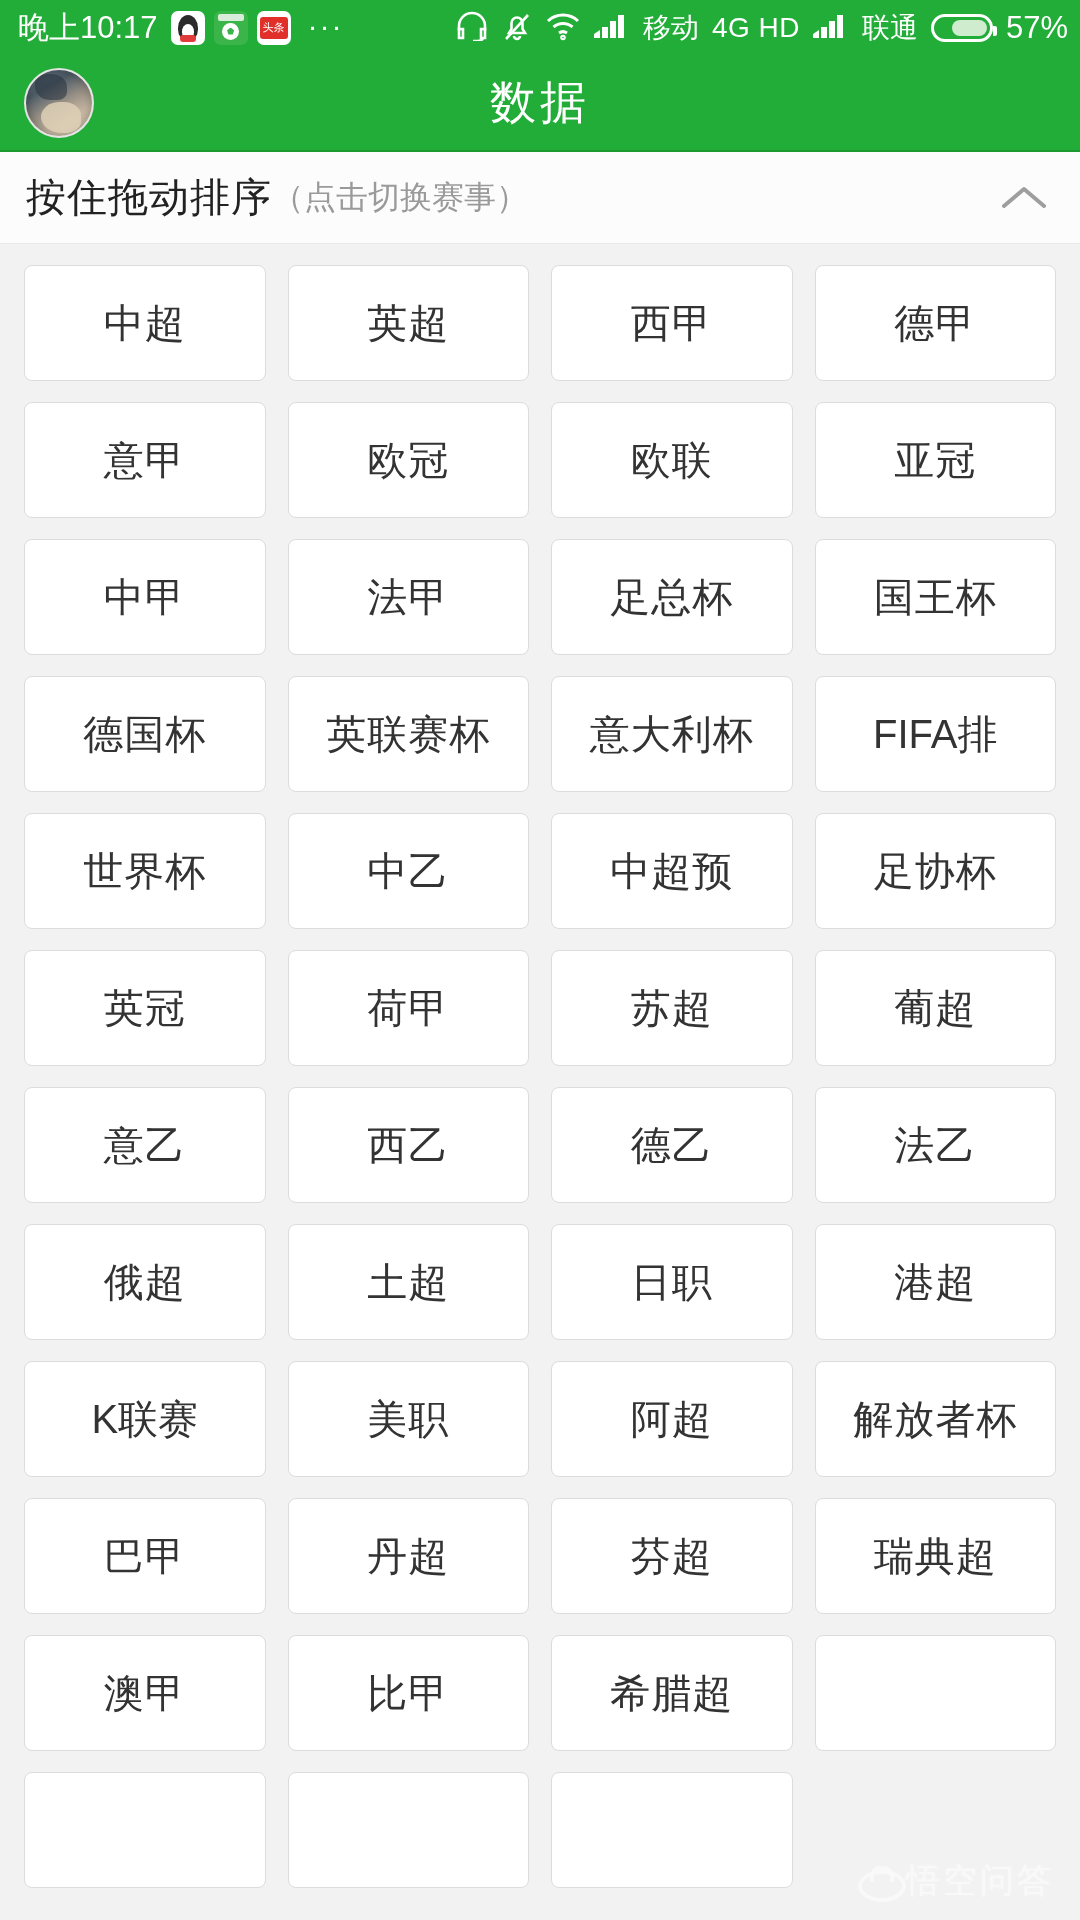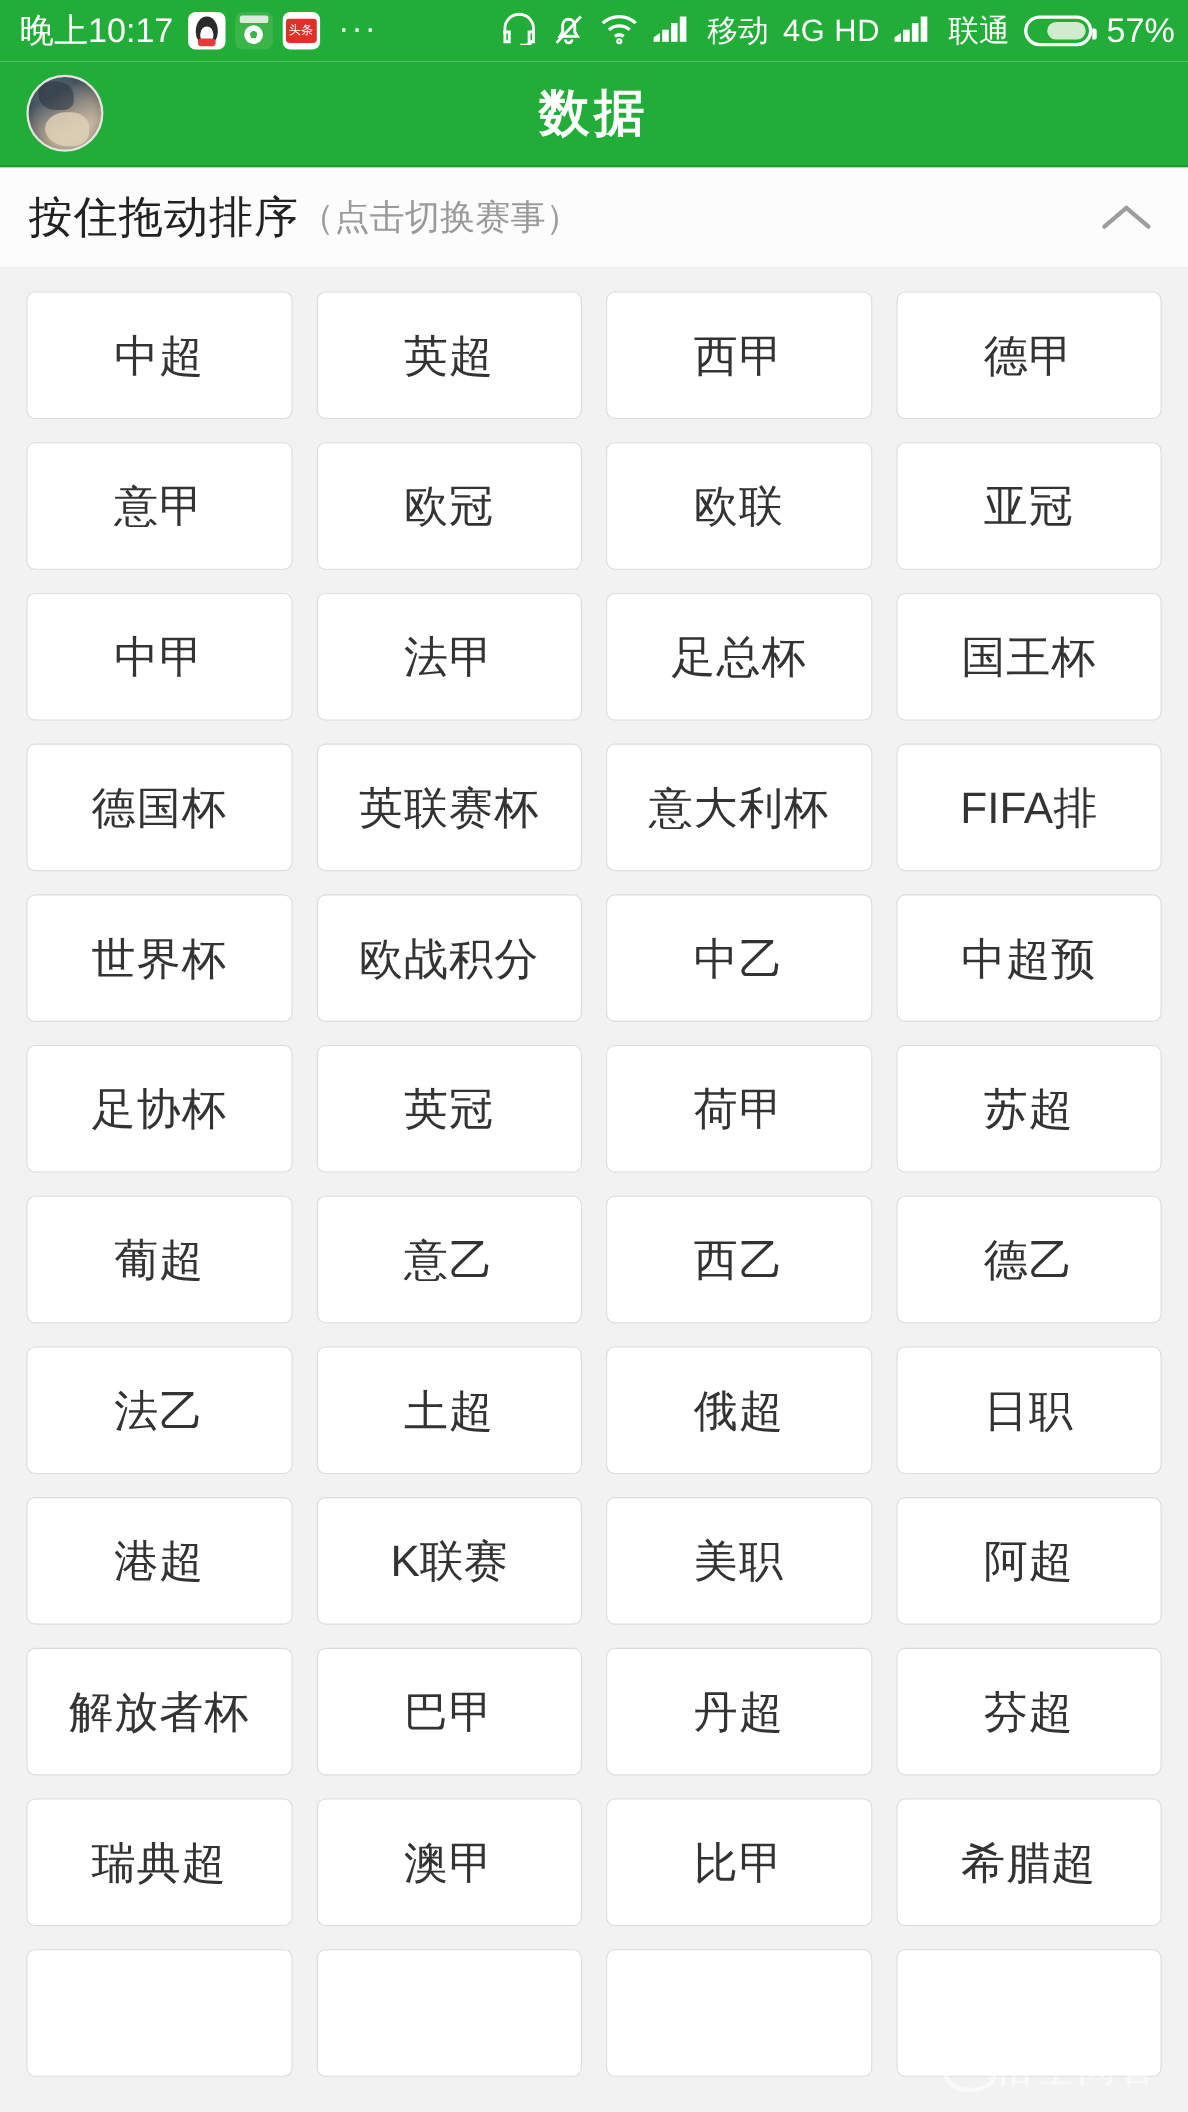--- a/index.html
+++ b/index.html
@@ -103,21 +103,21 @@
   .avatar:before{
     content:""; position:absolute; left:14%; top:6%; width:48%; height:40%;
     background:rgba(40,50,60,.55); border-radius:40% 50% 30% 50%;
   }
   .avatar:after{
     content:""; position:absolute; left:22%; bottom:4%; width:62%; height:48%;
     background:rgba(222,208,182,.85); border-radius:50% 45% 40% 55%;
   }
   .appbar-title{
     position:absolute; left:0; right:0; text-align:center;
-    color:#ffffff; font-size:46px; font-weight:bold; letter-spacing:4px;
+    color:#ffffff; font-size:46px; font-weight:normal; letter-spacing:4px;
   }
 
   
   .hintbar{
     height:92px; background:#fcfcfc;
     display:flex; align-items:center;
     padding:0 28px 0 26px;
     border-bottom:1px solid #e9e9e9;
   }
   .hint-main{ font-size:40px; color:#222222; letter-spacing:1px; }
@@ -266,34 +266,33 @@
       <div class="chip">亚冠</div>
       <div class="chip">中甲</div>
       <div class="chip">法甲</div>
       <div class="chip">足总杯</div>
       <div class="chip">国王杯</div>
       <div class="chip">德国杯</div>
       <div class="chip">英联赛杯</div>
       <div class="chip">意大利杯</div>
       <div class="chip latin">FIFA排</div>
       <div class="chip">世界杯</div>
-      <div class="chip">欧战积分</div>
       <div class="chip">中乙</div>
       <div class="chip">中超预</div>
       <div class="chip">足协杯</div>
       <div class="chip">英冠</div>
       <div class="chip">荷甲</div>
       <div class="chip">苏超</div>
       <div class="chip">葡超</div>
       <div class="chip">意乙</div>
       <div class="chip">西乙</div>
       <div class="chip">德乙</div>
       <div class="chip">法乙</div>
+      <div class="chip">俄超</div>
       <div class="chip">土超</div>
-      <div class="chip">俄超</div>
       <div class="chip">日职</div>
       <div class="chip">港超</div>
       <div class="chip latin">K联赛</div>
       <div class="chip">美职</div>
       <div class="chip">阿超</div>
       <div class="chip">解放者杯</div>
       <div class="chip">巴甲</div>
       <div class="chip">丹超</div>
       <div class="chip">芬超</div>
       <div class="chip">瑞典超</div>

